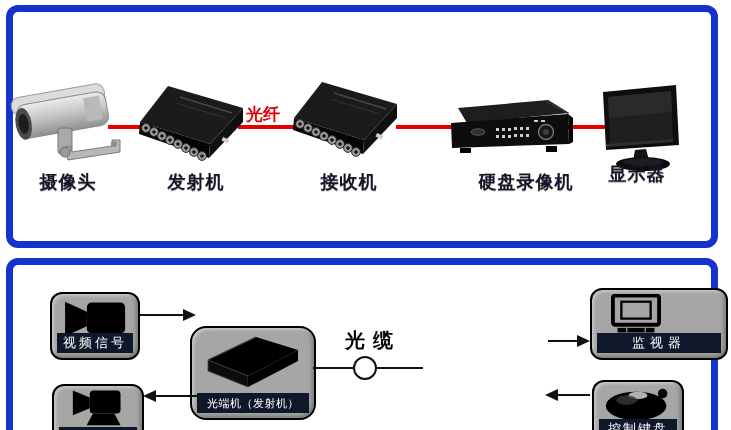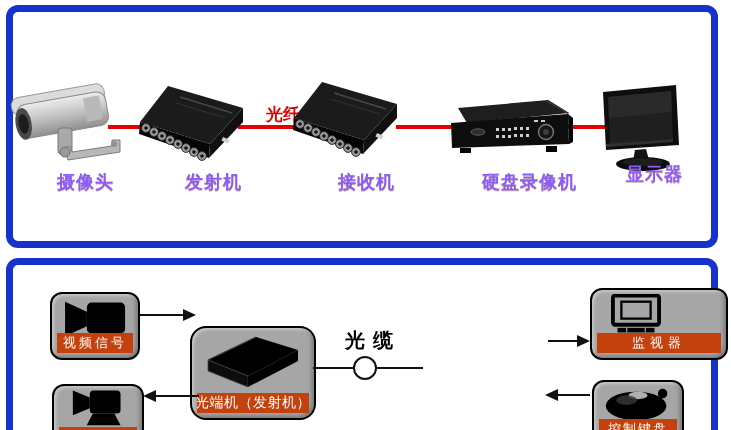--- a/index.html
+++ b/index.html
@@ -4,33 +4,33 @@
 <style>
   html,body{margin:0;padding:0;background:#fff;}
   .stage{position:relative;width:731px;height:430px;overflow:hidden;background:#fff;
          font-family:"DejaVu Sans","Liberation Sans",sans-serif;}
   .panel{position:absolute;border:7px solid #1533cc;border-radius:12px;background:#fff;box-sizing:border-box;}
   .panel-top{left:6px;top:5px;width:712px;height:243px;}
   .panel-bottom{left:6px;top:258px;width:712px;height:240px;}
 
   
   .redline{position:absolute;height:4px;background:#e60000;}
-  .fiber-label{position:absolute;color:#e00000;font-weight:bold;font-size:17px;text-align:right;}
-  .dev-label{position:absolute;color:#8b5cf6;font-weight:bold;font-size:18px;text-align:right;
+  .fiber-label{position:absolute;color:#e00000;font-weight:bold;font-size:17px;text-align:left;}
+  .dev-label{position:absolute;color:#0f172a;font-weight:bold;font-size:18px;text-align:center;
              text-shadow:0 1px 0 rgba(120,0,0,.35);letter-spacing:1px;}
   .dev-img{position:absolute;}
 
   
   .node{position:absolute;background:#a6a6a6;border:2px solid #000;border-radius:12px;
         box-shadow:inset 2px 2px 3px rgba(255,255,255,.4), inset -2px -2px 4px rgba(0,0,0,.3);}
-  .node-bar{position:absolute;left:5px;right:5px;background:#c2410c;color:#fff;
+  .node-bar{position:absolute;left:5px;right:5px;background:#0f172a;color:#fff;
             font-family:Liberation Sans, sans-serif;
             display:flex;align-items:center;justify-content:center;white-space:nowrap;overflow:hidden;}
   .bar-lg{height:20px;font-size:13px;letter-spacing:3px;}
-  .bar-sm{height:20px;font-size:14px;letter-spacing:0.5px;}
+  .bar-sm{height:20px;font-size:11px;letter-spacing:0.5px;}
   .node-icon{position:absolute;}
 
   .cable-line{position:absolute;height:2px;background:#111;}
   .cable-circle{position:absolute;width:20px;height:20px;border:2px solid #111;border-radius:50%;background:#fff;}
   .cable-label{position:absolute;color:#000;font-weight:bold;font-size:20px;letter-spacing:8px;text-align:center;white-space:nowrap;}
 
   .arrow-line{position:absolute;height:2px;background:#111;}
   .arrow-head{position:absolute;width:0;height:0;border-top:6px solid transparent;border-bottom:6px solid transparent;}
   .head-right{border-left:13px solid #111;}
   .head-left{border-right:13px solid #111;}

